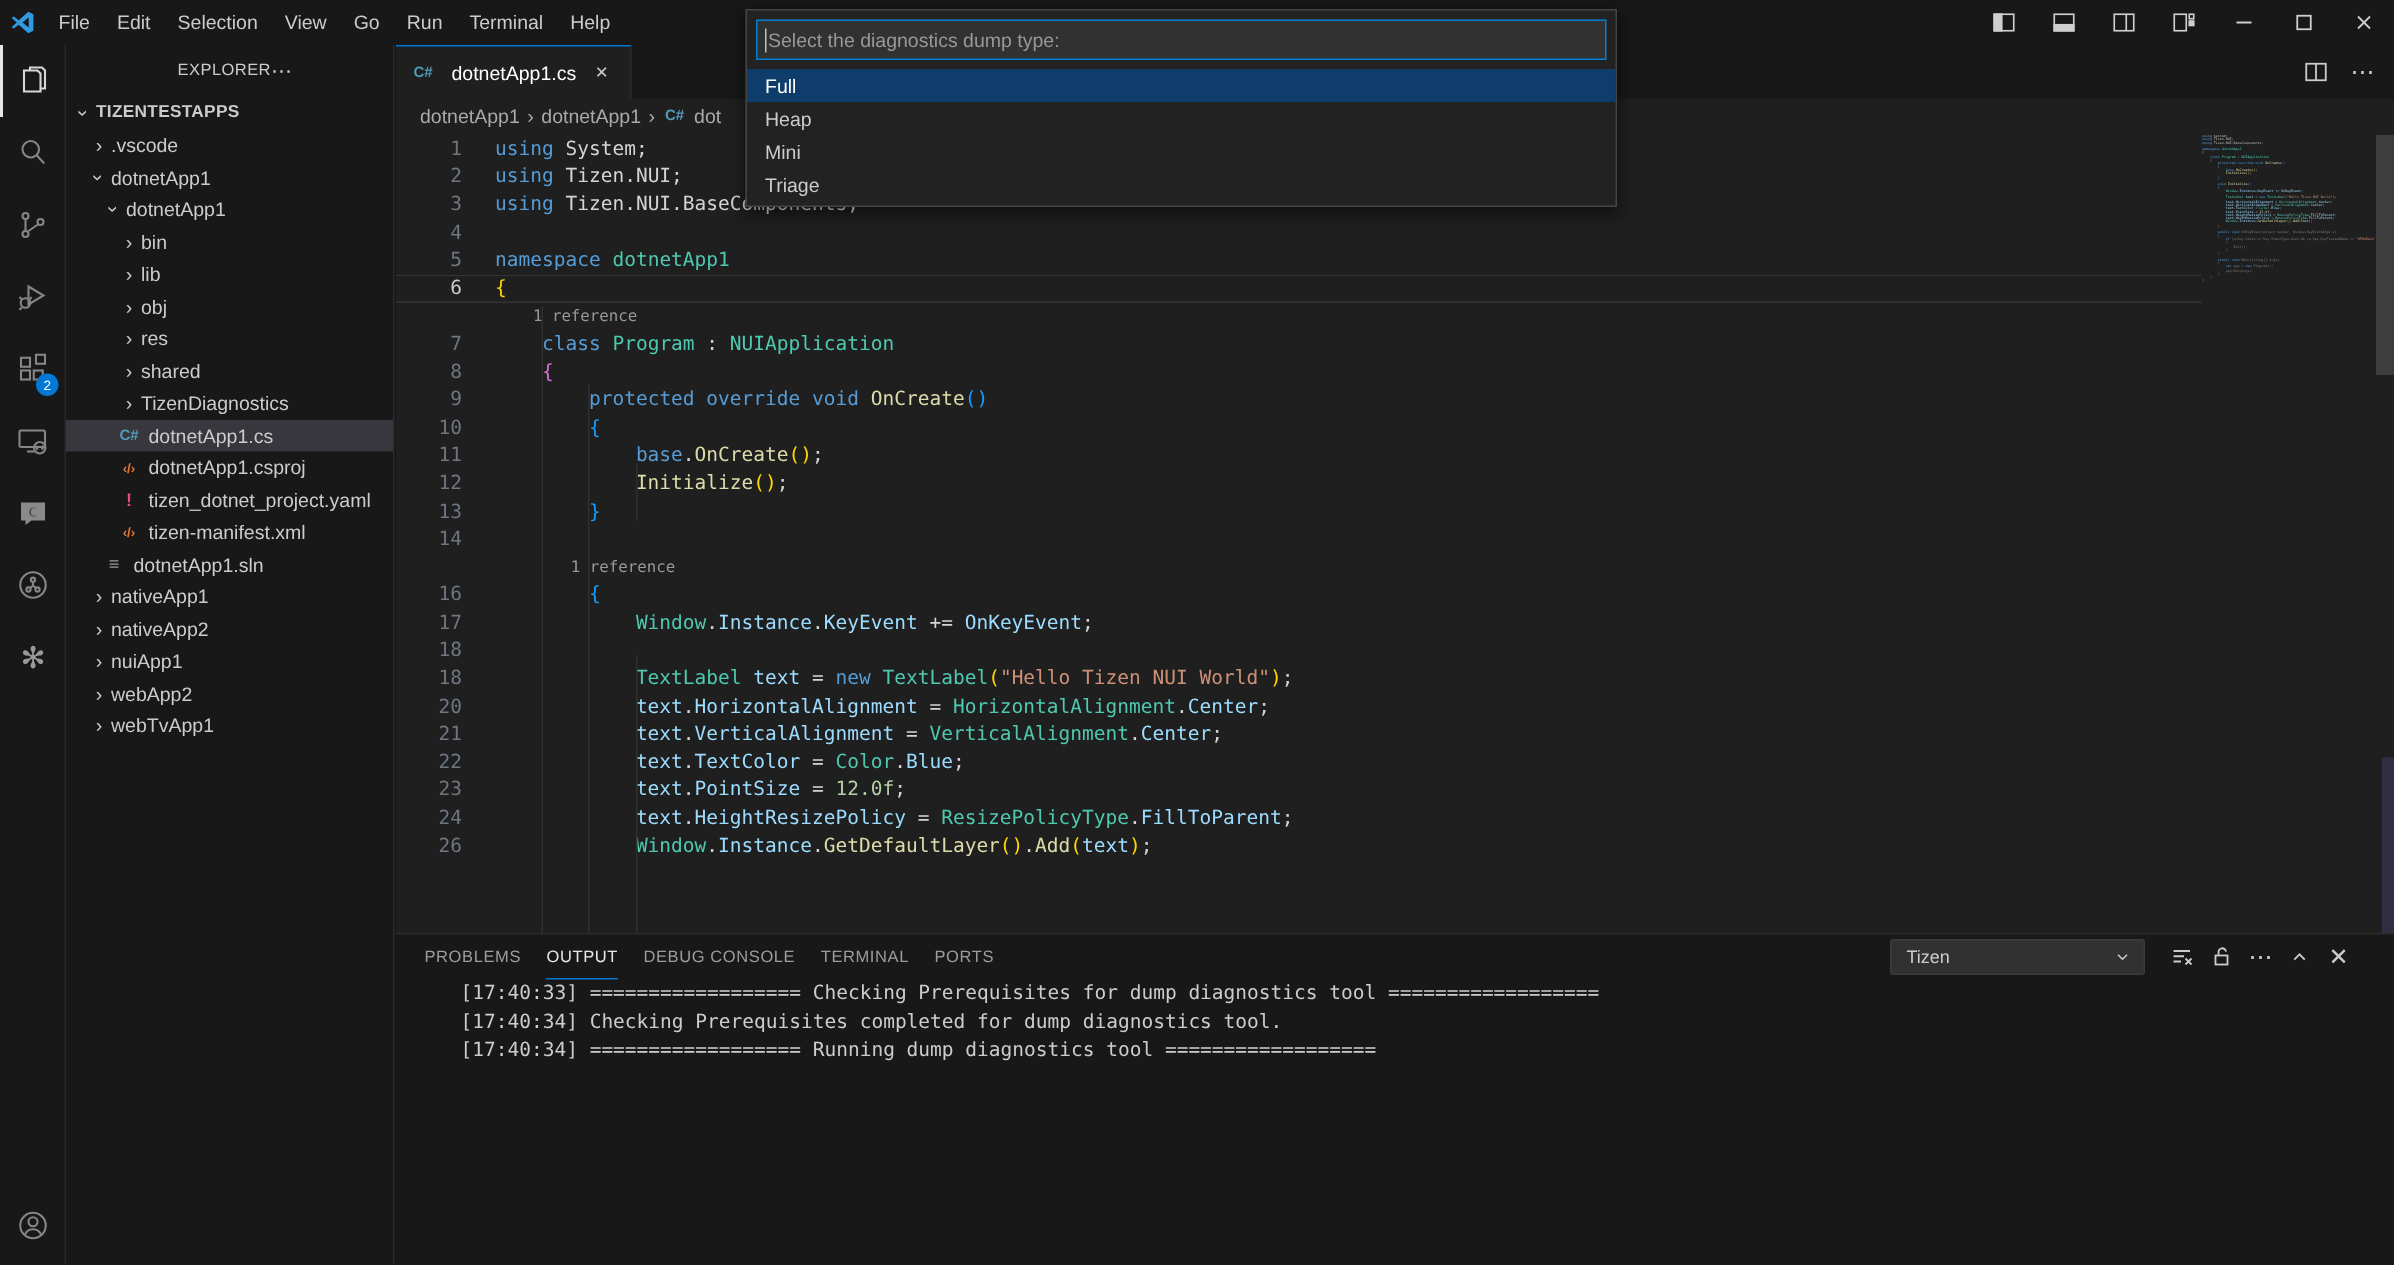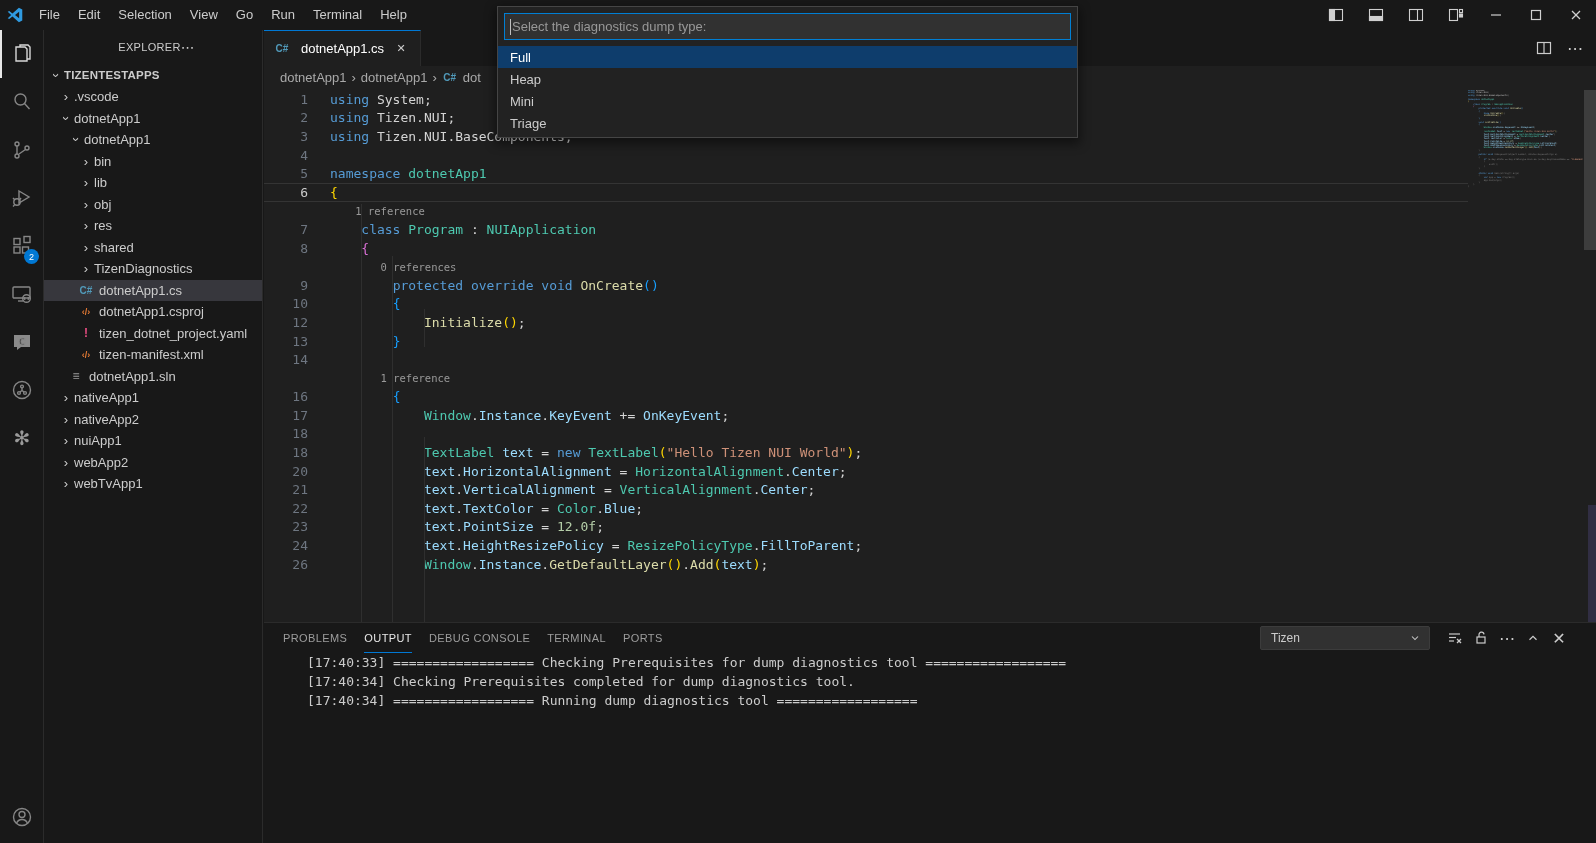--- a/index.html
+++ b/index.html
@@ -394,30 +394,30 @@
       </div>
       <div class="row">
         <span class="ln">7</span>
         <span class="codeline"><span class="tk-p">    </span><span class="tk-k">class </span><span class="tk-t">Program</span><span class="tk-p"> : </span><span class="tk-t">NUIApplication</span></span>
       </div>
       <div class="row">
         <span class="ln">8</span>
         <span class="codeline"><span class="tk-p">    </span><span class="tk-b2">{</span></span>
       </div>
       <div class="row">
-        <span class="ln"></span>
-        <span class="lensline">        0 references</span>
-      </div>
-      <div class="row">
         <span class="ln">9</span>
         <span class="codeline"><span class="tk-p">        </span><span class="tk-k">protected override void </span><span class="tk-m">OnCreate</span><span class="tk-b3">()</span></span>
       </div>
       <div class="row">
         <span class="ln">10</span>
         <span class="codeline"><span class="tk-p">        </span><span class="tk-b3">{</span></span>
+      </div>
+      <div class="row">
+        <span class="ln">11</span>
+        <span class="codeline"><span class="tk-p">            </span><span class="tk-k">base</span><span class="tk-p">.</span><span class="tk-m">OnCreate</span><span class="tk-b1">()</span><span class="tk-p">;</span></span>
       </div>
       <div class="row">
         <span class="ln">12</span>
         <span class="codeline"><span class="tk-p">            </span><span class="tk-m">Initialize</span><span class="tk-b1">()</span><span class="tk-p">;</span></span>
       </div>
       <div class="row">
         <span class="ln">13</span>
         <span class="codeline"><span class="tk-p">        </span><span class="tk-b3">}</span></span>
       </div>
       <div class="row">

